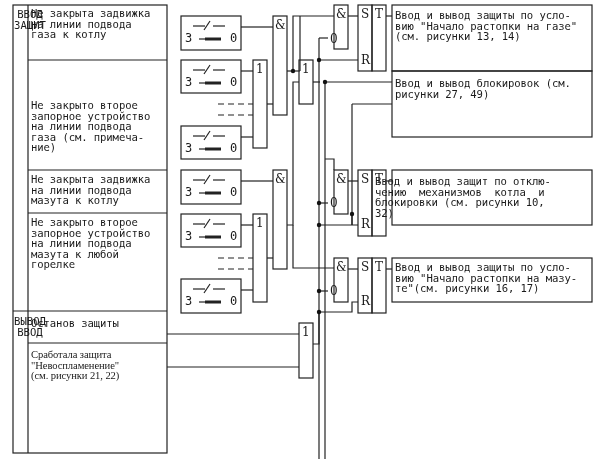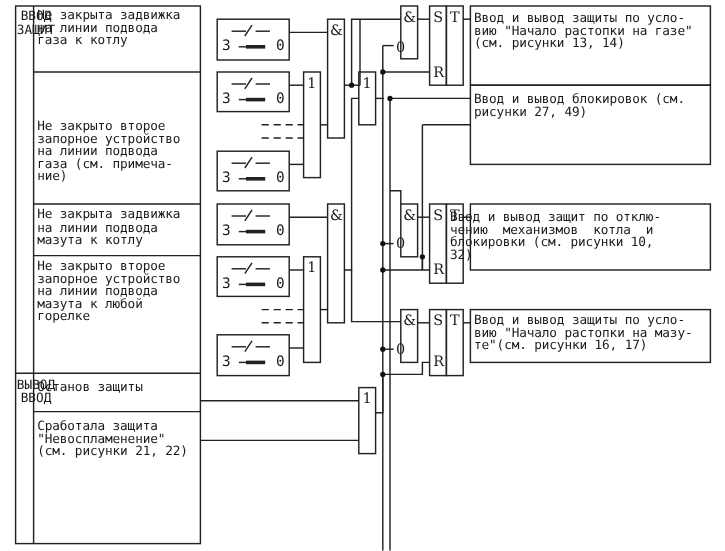--- a/index.html
+++ b/index.html
@@ -185,21 +185,21 @@
 ние)</div>
 <div class="t" style="left:31px;top:174px;">Не закрыта задвижка
 на линии подвода
 мазута к котлу</div>
 <div class="t" style="left:31px;top:217px;">Не закрыто второе
 запорное устройство
 на линии подвода
 мазута к любой
 горелке</div>
 <div class="t" style="left:31px;top:318px;">Останов защиты</div>
-<div class="t" style="left:31px;top:350px;">Сработала защита
+<div class="t" style="left:31px;top:350px;font-family:Liberation Serif, serif;">Сработала защита
 "Невоспламенение"
 (см. рисунки 21, 22)</div>
 
 <div>
   <span class="t" style="left:185px;top:33px;font-size:12px;">3</span>
   <span class="t" style="left:230px;top:33px;font-size:12px;">0</span>
   <span class="t" style="left:185px;top:77px;font-size:12px;">3</span>
   <span class="t" style="left:230px;top:77px;font-size:12px;">0</span>
   <span class="t" style="left:185px;top:143px;font-size:12px;">3</span>
   <span class="t" style="left:230px;top:143px;font-size:12px;">0</span>

